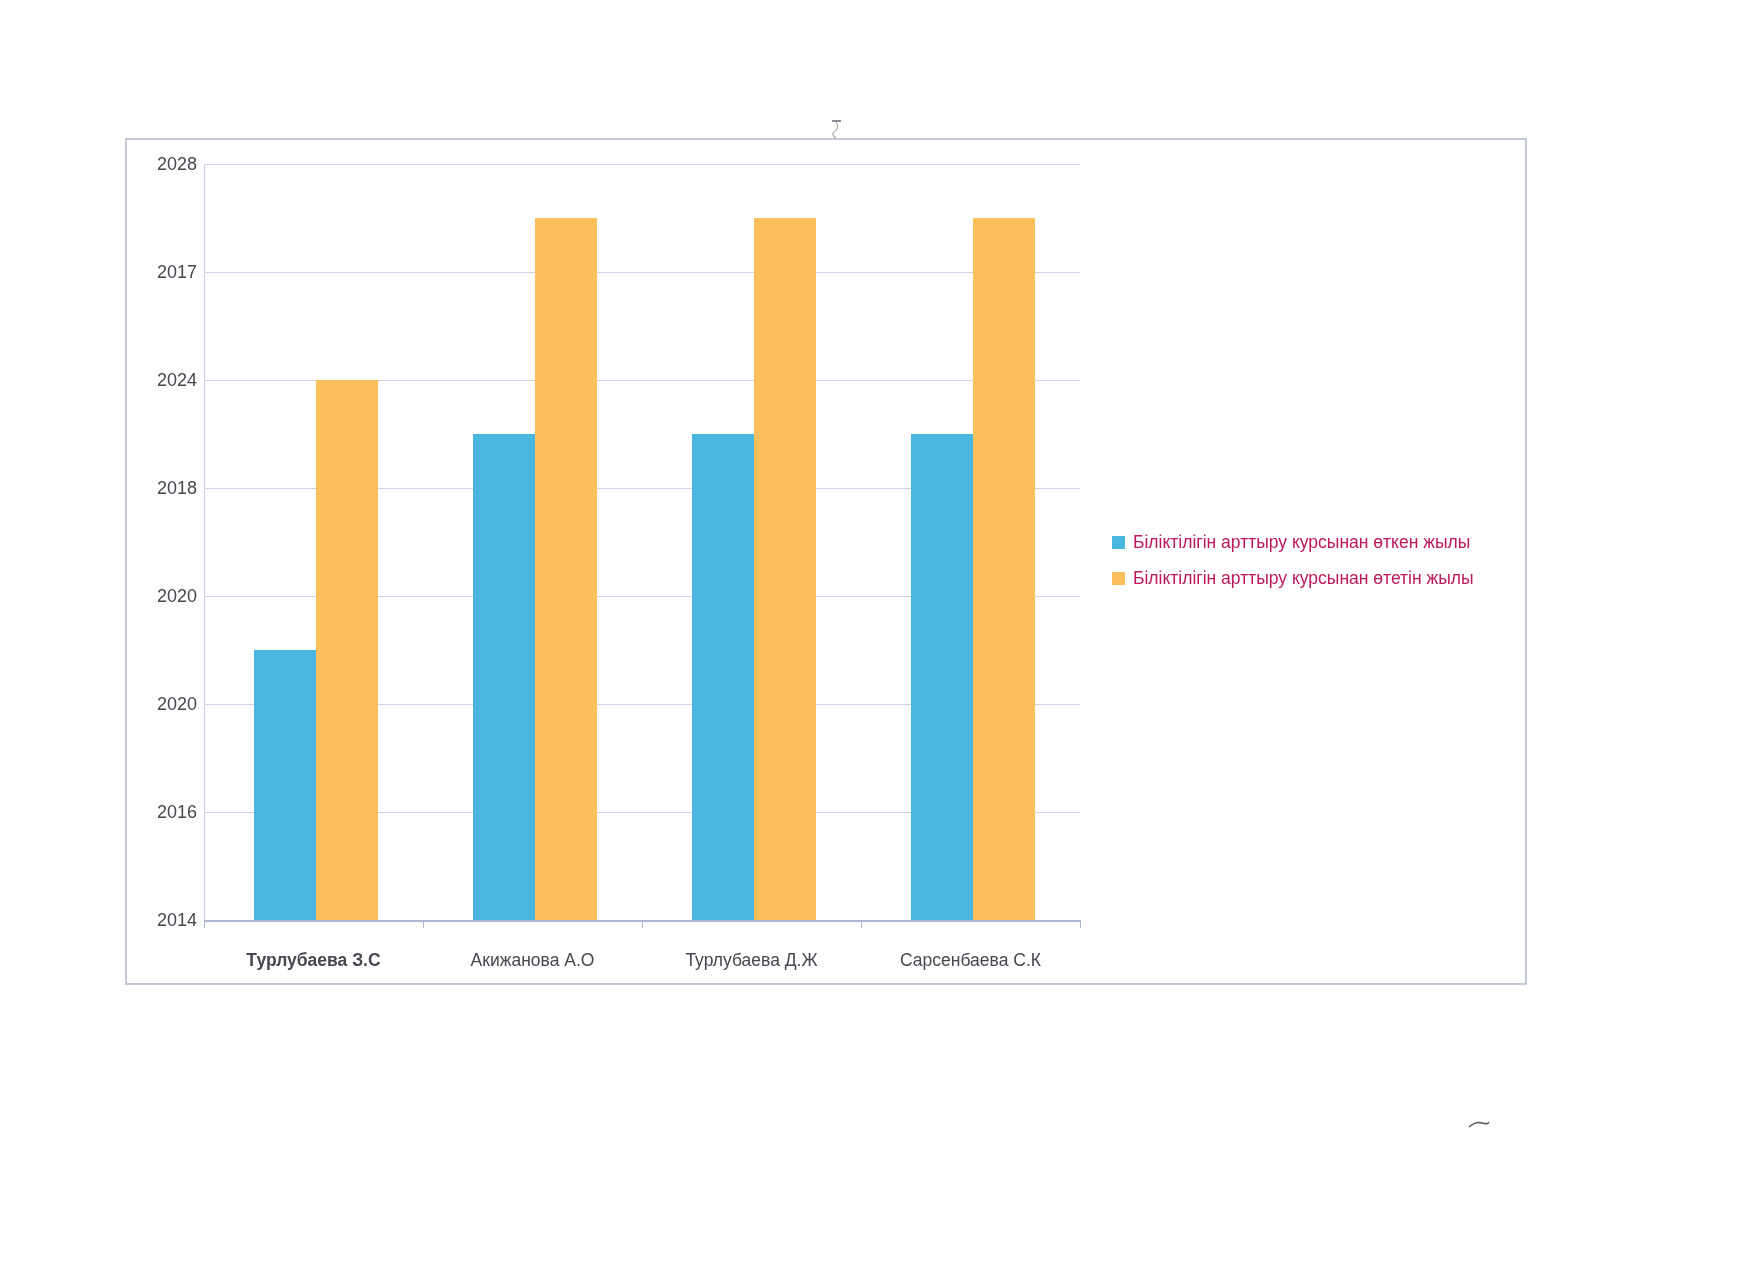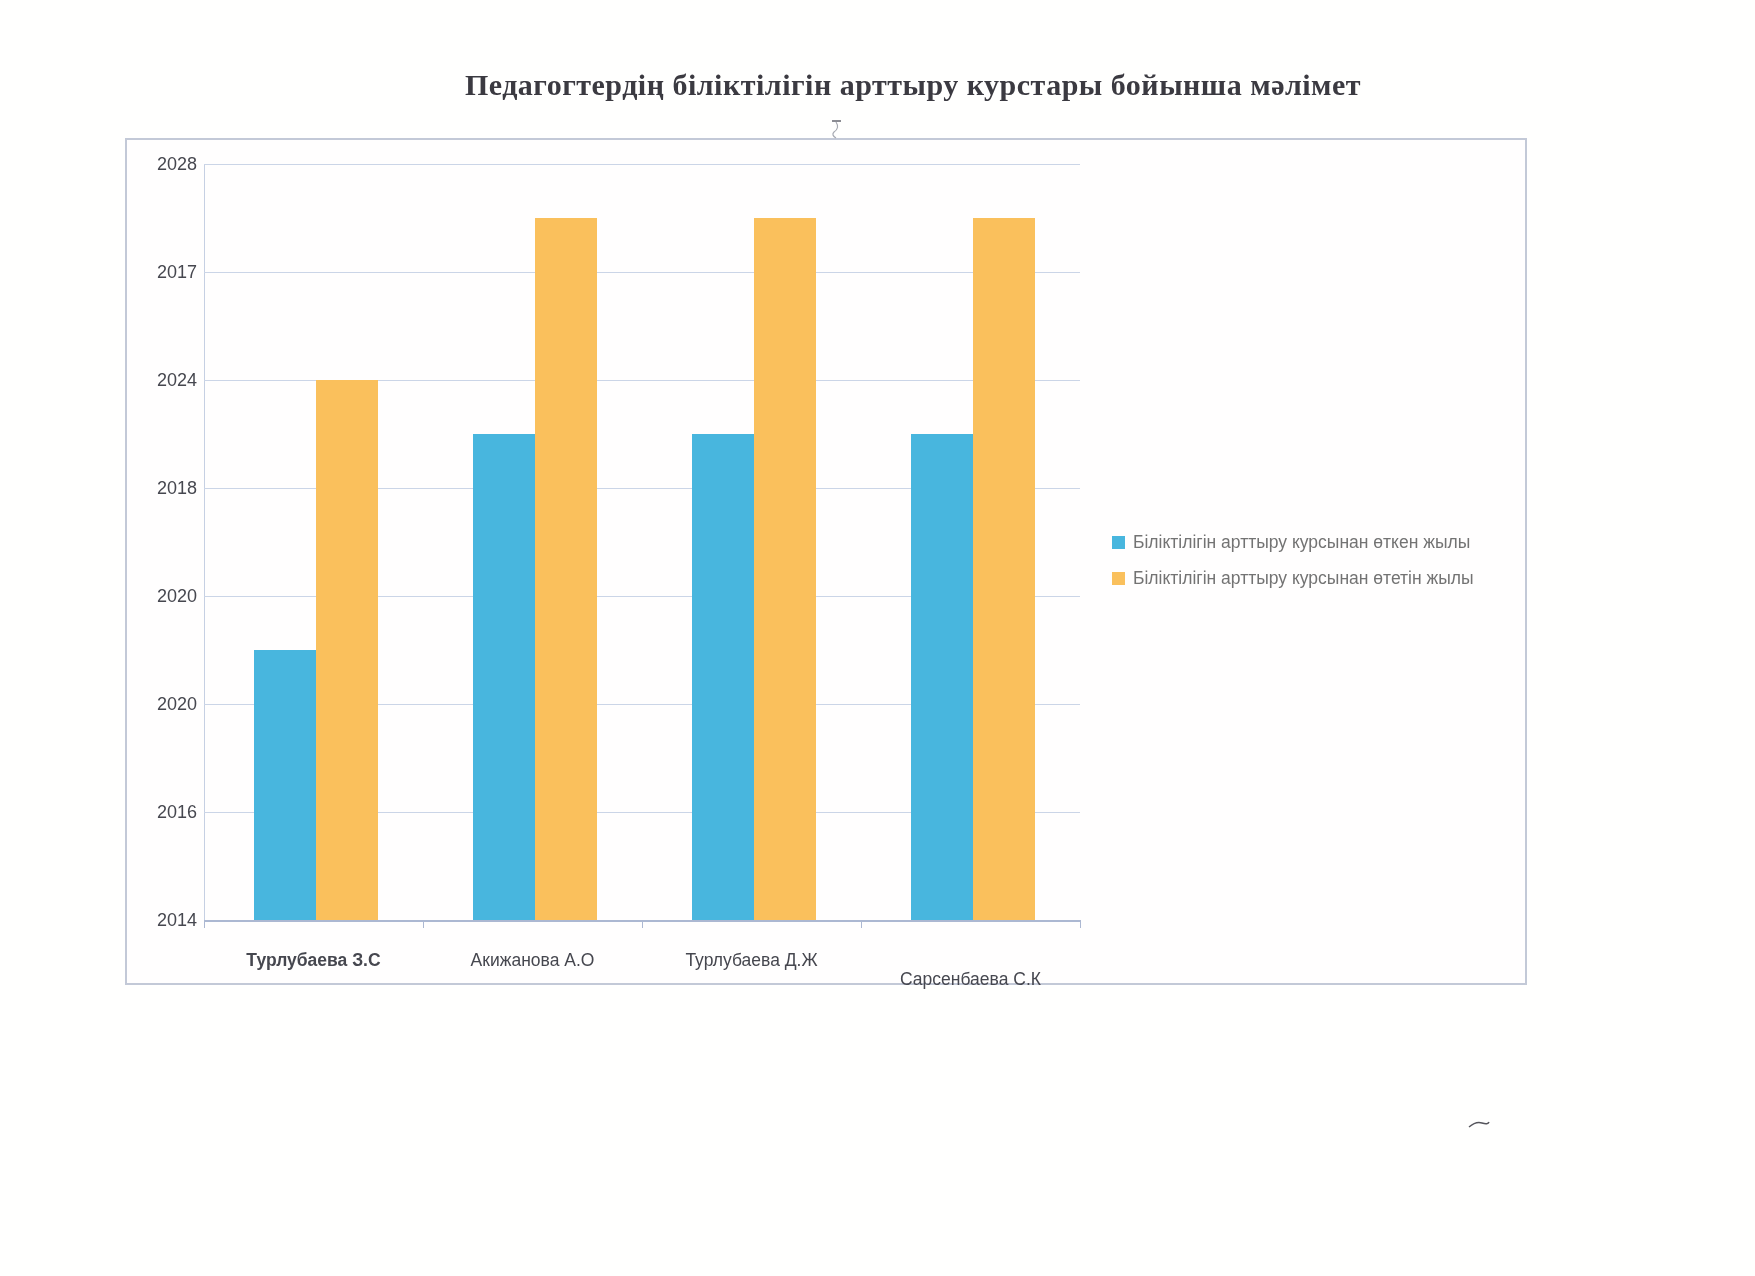--- a/index.html
+++ b/index.html
@@ -107,34 +107,33 @@
     align-items: center;
   }
   .legend-swatch {
     width: 13px;
     height: 13px;
     margin-right: 8px;
     flex: 0 0 auto;
   }
   .legend-label {
     font-size: 17.5px;
-    color: #737373;
+    color: #be185d;
     white-space: nowrap;
   }
   .scan-artifact {
     position: absolute;
     pointer-events: none;
   }
 </style>
 </head>
 <body>
 
 <div class="page">
 
-  <div class="chart-title">Педагогтердің біліктілігін арттыру курстары бойынша мәлімет</div>
 
   <div class="chart-box">
     <div class="y-axis-line"></div>
     <div class="plot-area">
         <div class="gridline" style="top: 648px;"></div>
         <div class="gridline" style="top: 540px;"></div>
         <div class="gridline" style="top: 432px;"></div>
         <div class="gridline" style="top: 324px;"></div>
         <div class="gridline" style="top: 216px;"></div>
         <div class="gridline" style="top: 108px;"></div>
@@ -163,21 +162,21 @@
         <div class="y-tick-label" style="top: 456px;">2020</div>
         <div class="y-tick-label" style="top: 348px;">2018</div>
         <div class="y-tick-label" style="top: 240px;">2024</div>
         <div class="y-tick-label" style="top: 132px;">2017</div>
         <div class="y-tick-label" style="top: 24px;">2028</div>
       </div>
     <div id="cat-labels">
         <div class="category-label" style="left: 77px; width: 219px; font-weight: bold;">Турлубаева З.С</div>
         <div class="category-label" style="left: 296px; width: 219px;">Акижанова А.О</div>
         <div class="category-label" style="left: 515px; width: 219px;">Турлубаева Д.Ж</div>
-        <div class="category-label" style="left: 734px; width: 219px; margin-top: 19px;">Сарсенбаева С.К</div>
+        <div class="category-label" style="left: 734px; width: 219px;">Сарсенбаева С.К</div>
       </div>
     <div class="legend" id="legend">
         <div class="legend-item">
           <span class="legend-swatch" style="background: rgb(72, 182, 222);"></span>
           <span class="legend-label">Біліктілігін арттыру курсынан өткен жылы</span>
         </div>
         <div class="legend-item">
           <span class="legend-swatch" style="background: rgb(250, 192, 92);"></span>
           <span class="legend-label">Біліктілігін арттыру курсынан өтетін жылы</span>
         </div>

